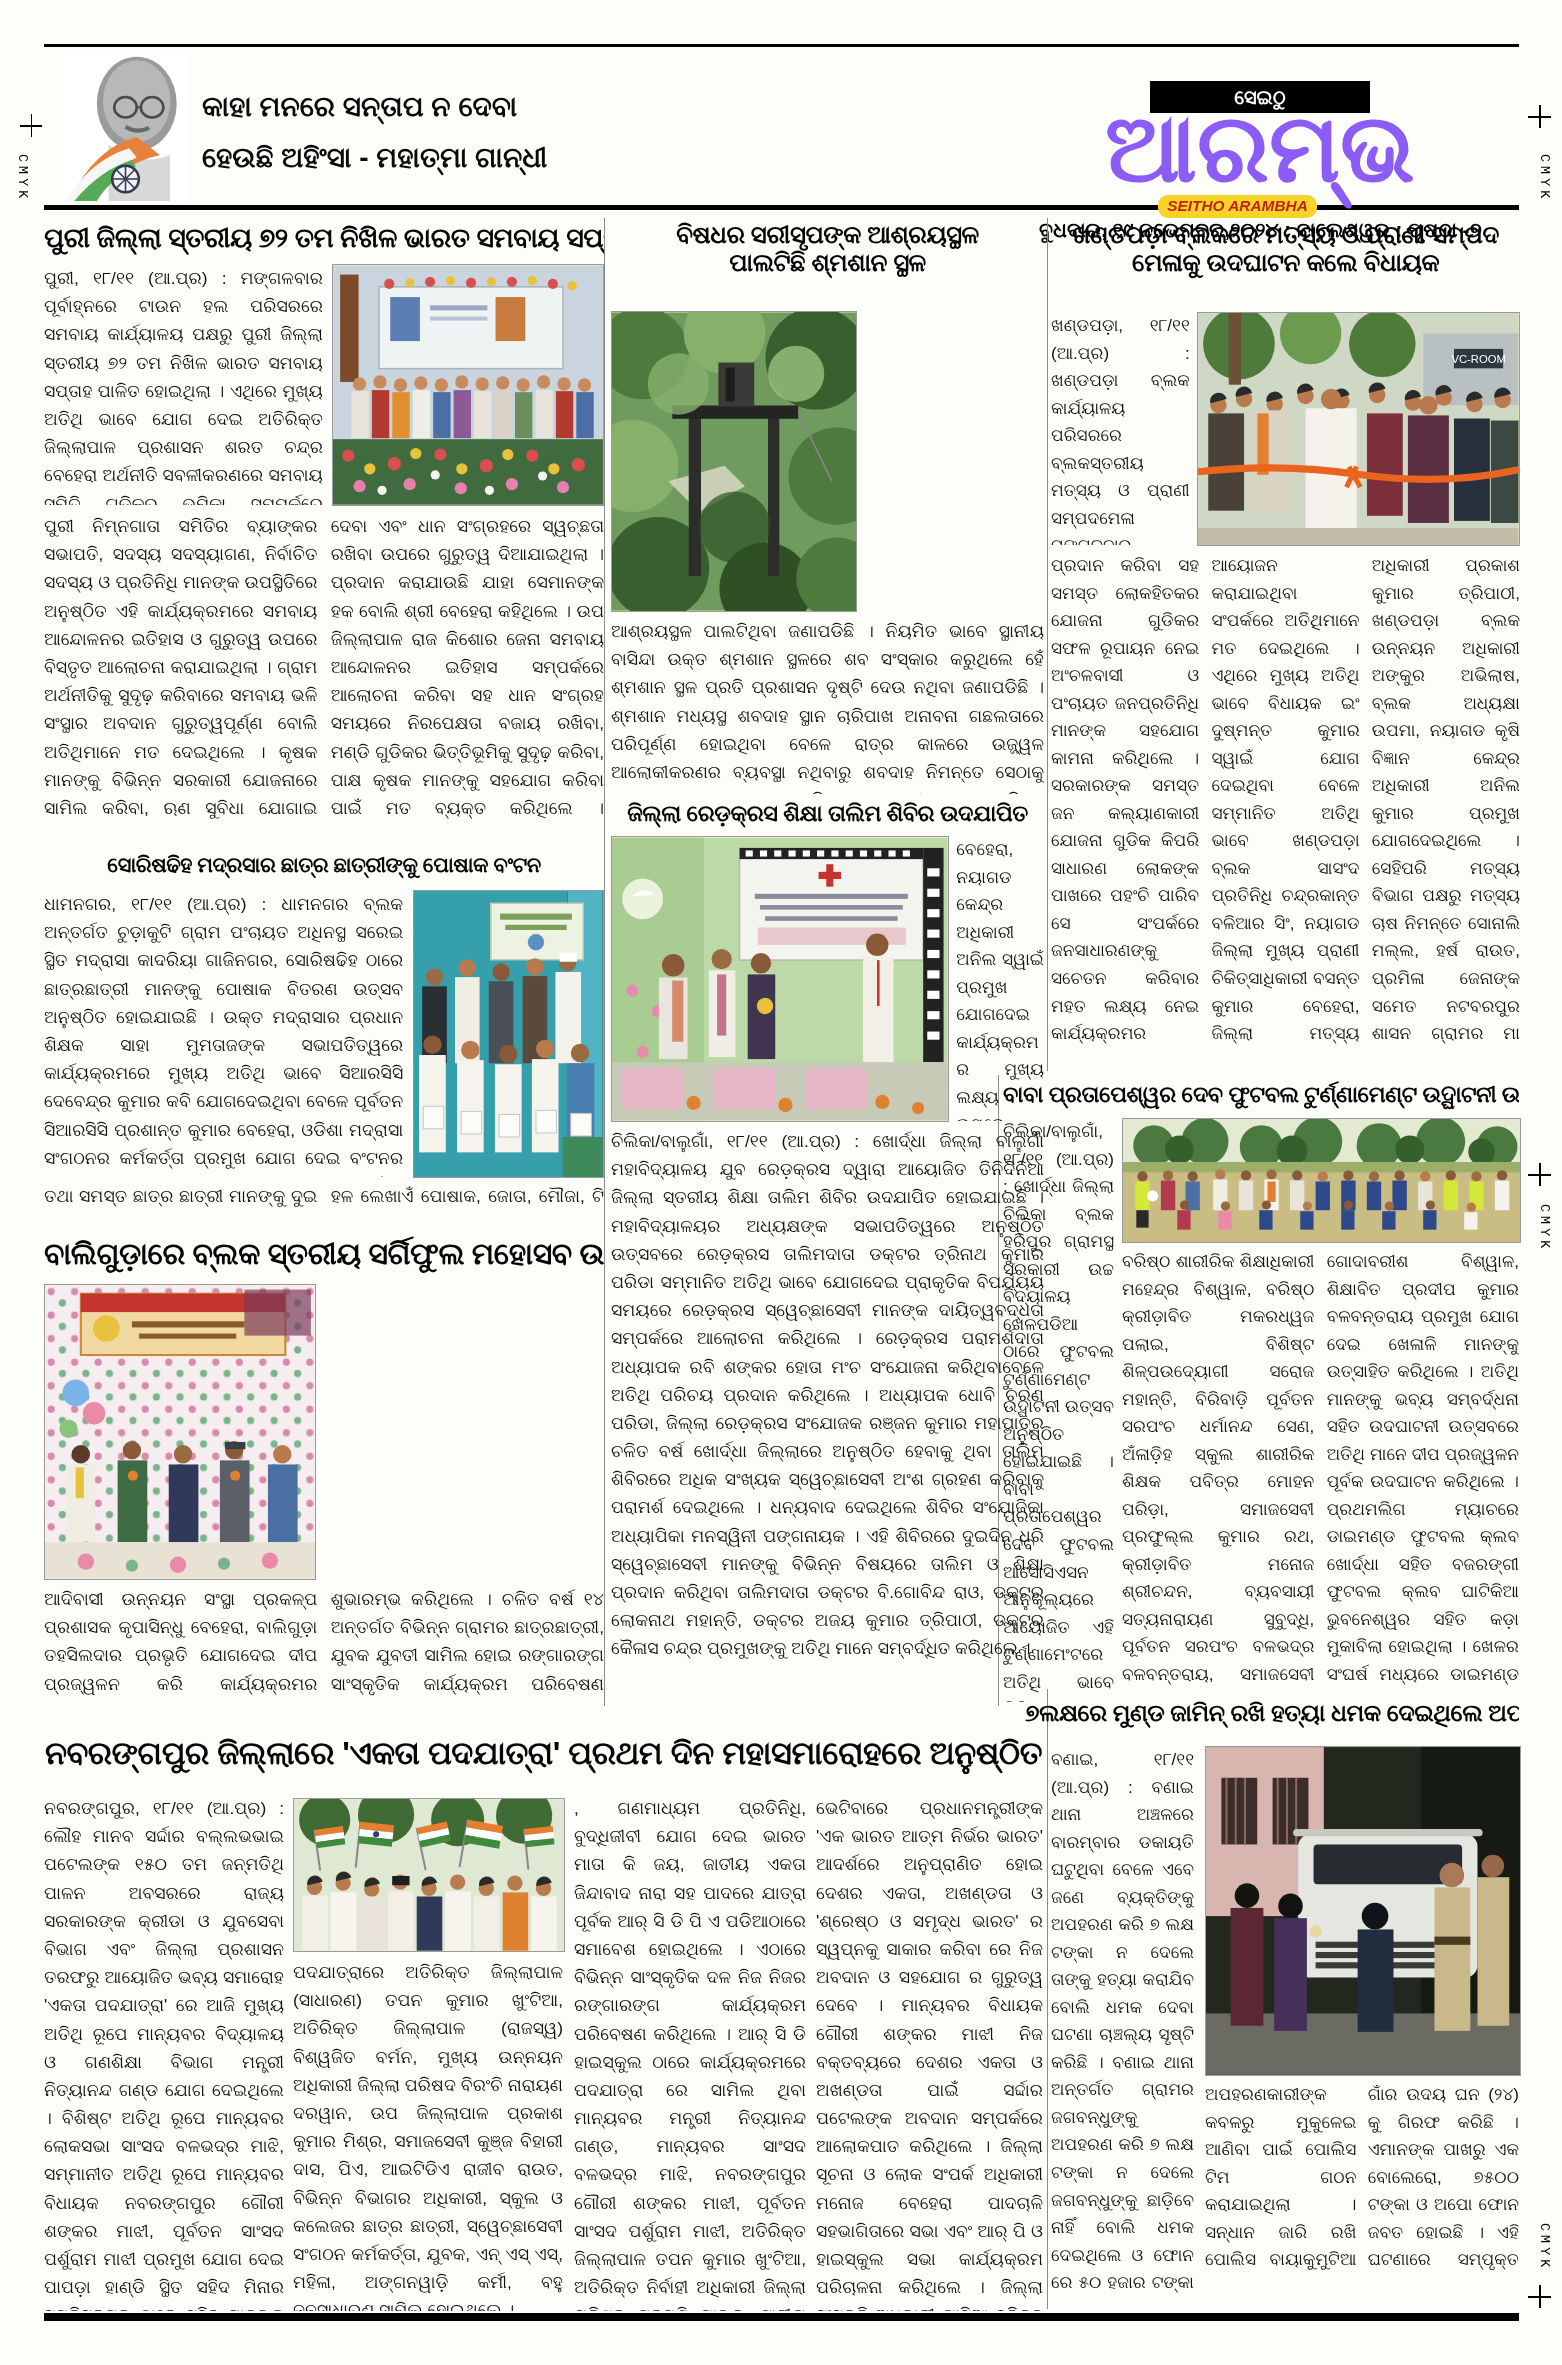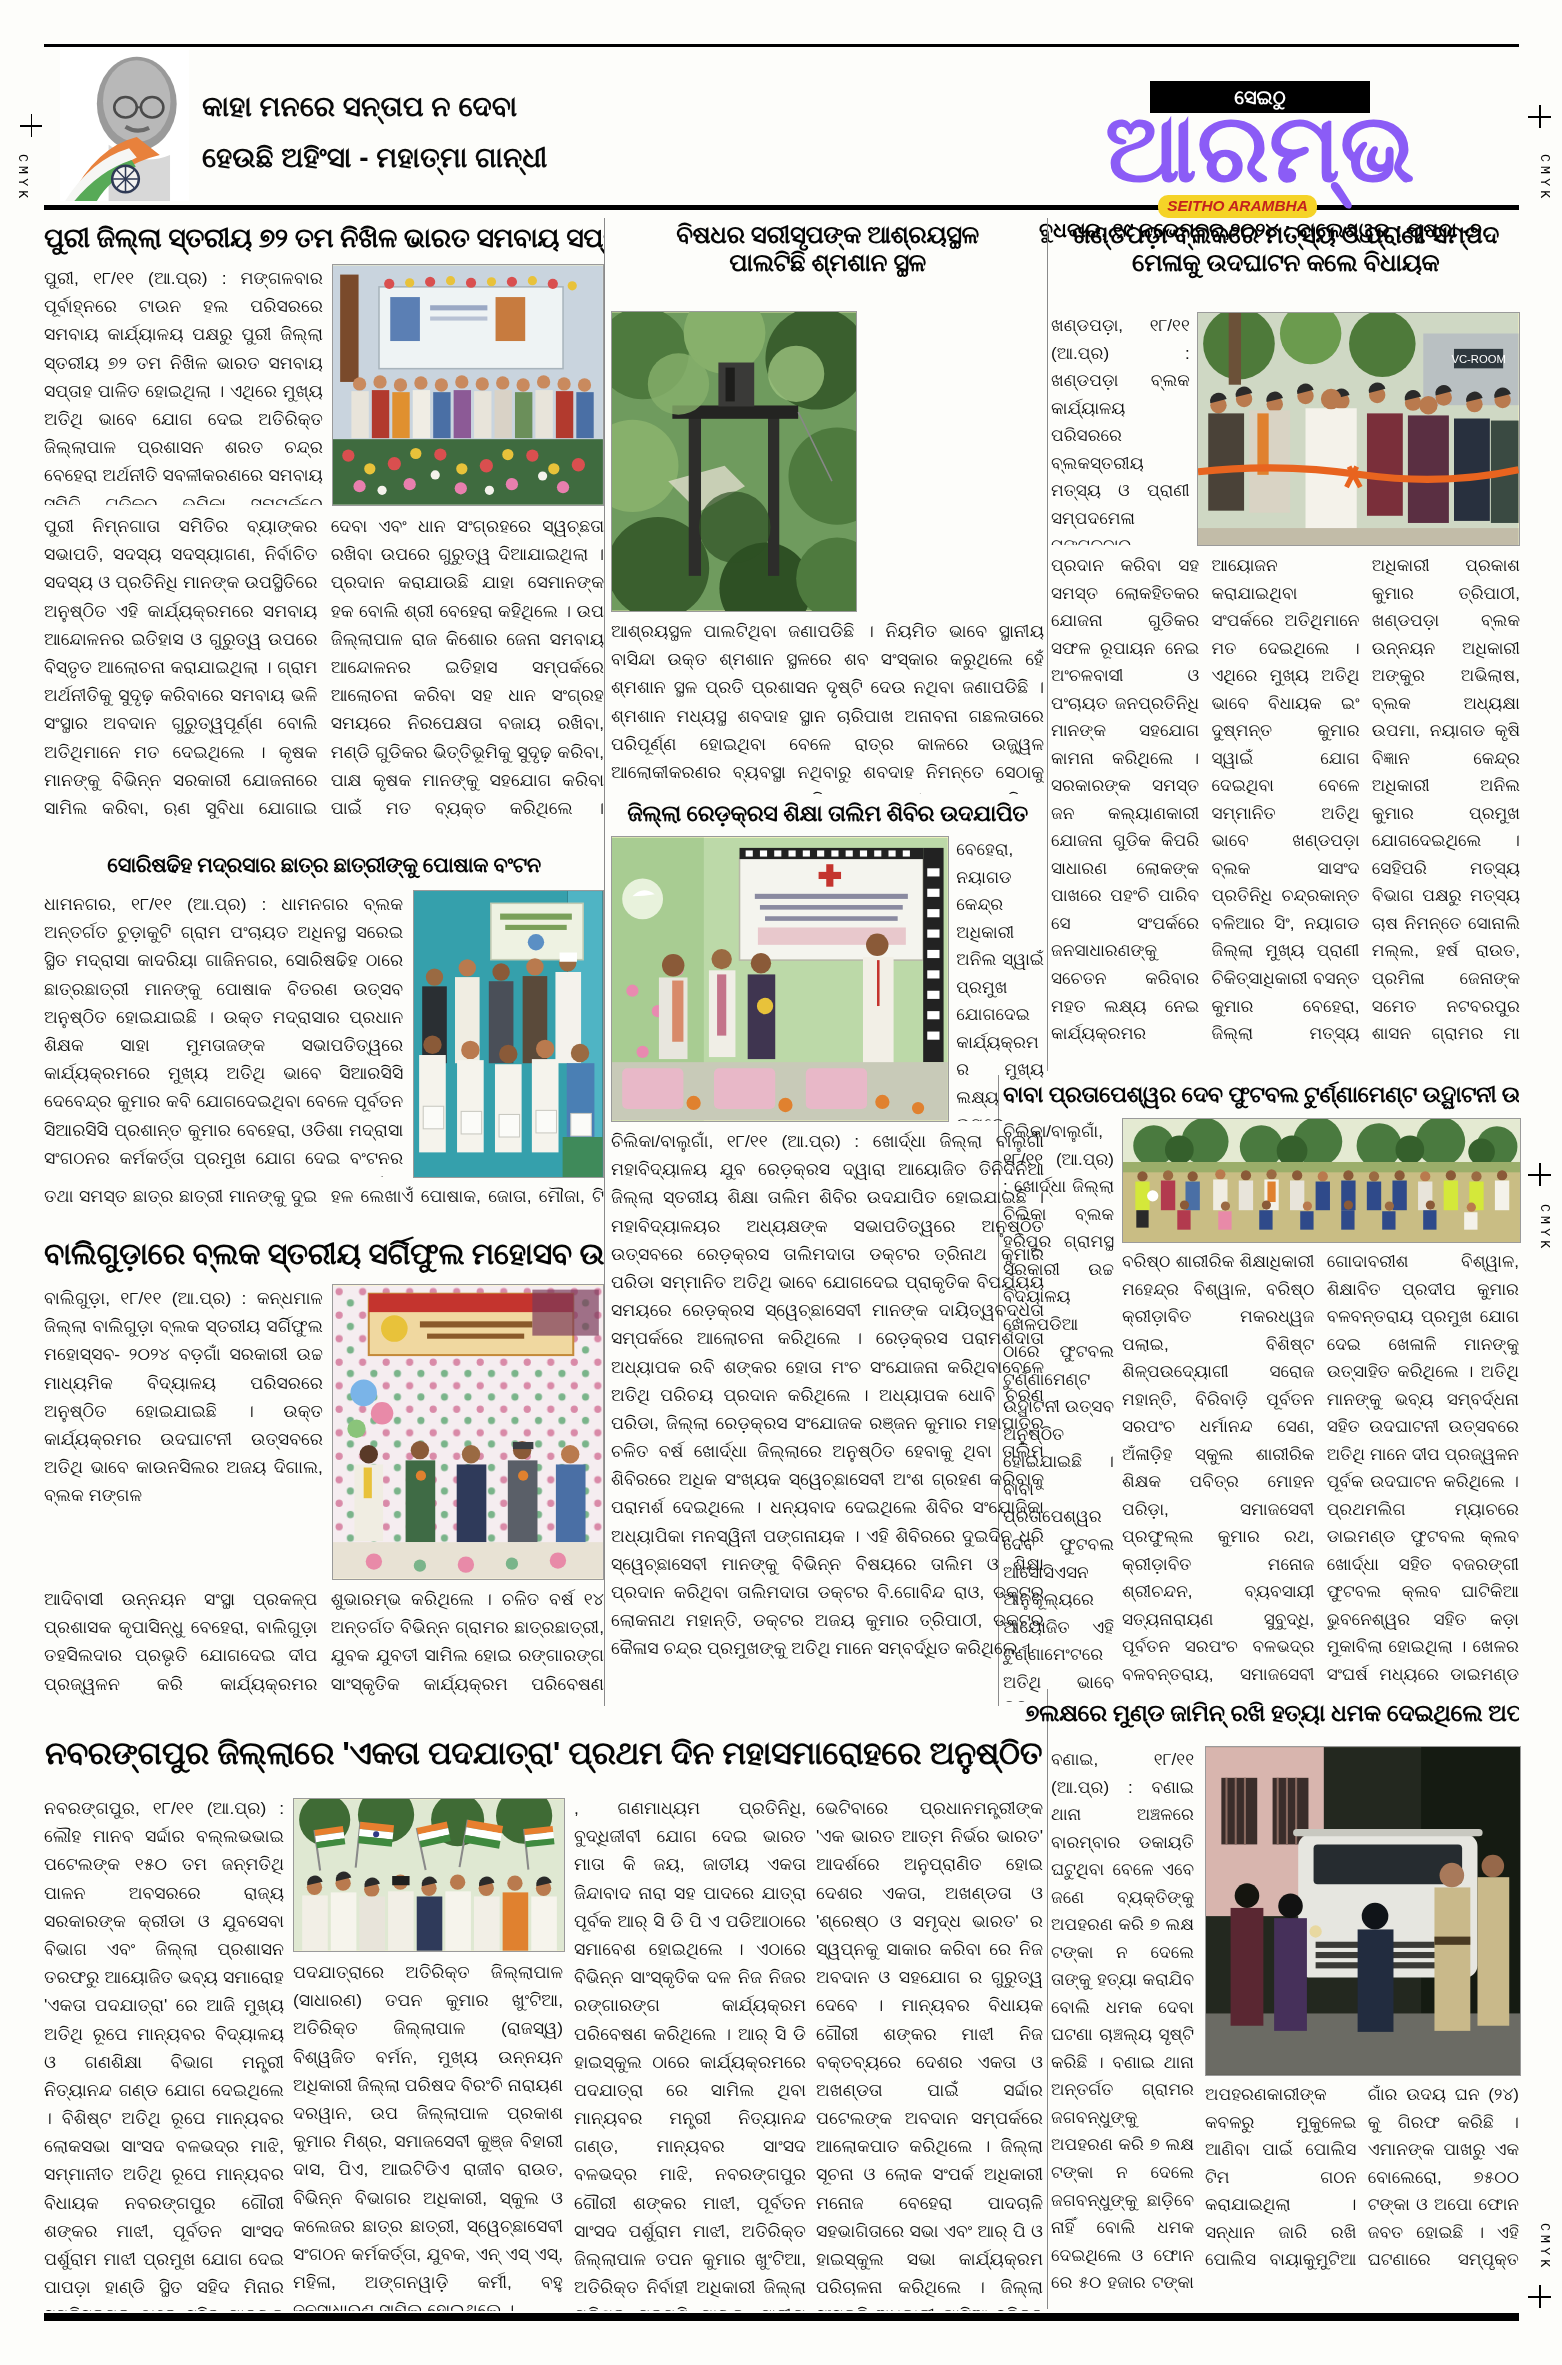--- a/index.html
+++ b/index.html
@@ -392,21 +392,20 @@
             </g>
         </g>
         <rect x="290" y="480" width="78" height="78" fill="#3f8a5a"></rect>
       </svg>
     </div>
   </div>
   <div class="bodytext cols2" style="position:absolute;left:44px;top:1182px;width:560px;height:45px;">ତଥା ସମସ୍ତ ଛାତ୍ର ଛାତ୍ରୀ ମାନଙ୍କୁ ଦୁଇ ହଳ ଲେଖାଏଁ ପୋଷାକ, ଜୋତା, ମୌଜା, ଟି ଶାର୍ଟ, ଟ୍ରାକ ପେଂଟ, ଟୋପି ଓ ଆଇ କାର୍ଡ ବଂଟନ କରିଥିଲେ । ଏହି ପୋଷାକ ବଂଟନ ଉତ୍ସବରେ ଅତିଥି ମାନଙ୍କୁ ସ୍ୱାଗତ ଅଭିଭାଷଣ ଓ ଉଦ୍ଦେଶ୍ୟ ଜ୍ଞାପନ କରିଥିବା ବେଳେ ଶେଷରେ ଧନ୍ୟବାଦ ଅର୍ପଣ କରିଥିଲେ ।</div>
 
   <div class="headline" style="left:44px;top:1230px;width:560px;font-size:30px;line-height:47px;">ବାଲିଗୁଡ଼ାରେ ବ୍ଲକ ସ୍ତରୀୟ ସର୍ଗିଫୁଲ ମହୋସବ ଉଦଯାପିତ</div>
   <div class="row" style="left:44px;top:1284px;width:560px;height:295px;">
-    <div class="bodytext" style="width:279px;height:295px;margin-right:9.2px;">ବାଲିଗୁଡ଼ା, ୧୮/୧୧ (ଆ.ପ୍ର) : କନ୍ଧମାଳ ଜିଲ୍ଲା ବାଲିଗୁଡ଼ା ବ୍ଲକ ସ୍ତରୀୟ ସର୍ଗିଫୁଲ ମହୋସ୍ସବ- ୨୦୨୪ ବଡ଼ଗାଁ ସରକାରୀ ଉଚ୍ଚ ମାଧ୍ୟମିକ ବିଦ୍ୟାଳୟ ପରିସରରେ ଅନୁଷ୍ଠିତ ହୋଇଯାଇଛି । ଉକ୍ତ କାର୍ଯ୍ୟକ୍ରମର ଉଦଘାଟନୀ ଉତ୍ସବରେ ଅତିଥି ଭାବେ କାଉନସିଲର ଅଜୟ ଦିଗାଲ, ବ୍ଲକ ମଙ୍ଗଳ</div>
     <div class="photo" style="position:relative;width:270px;height:294px;">
       <svg viewBox="0 0 528 573">
         <defs>
             <pattern id="dots" width="46" height="46" patternUnits="userSpaceOnUse">
               <rect width="46" height="46" fill="#f5edf0"></rect>
               <circle cx="12" cy="12" r="7" fill="#d98aa8"></circle>
               <circle cx="34" cy="34" r="7" fill="#7ab48a"></circle>
             </pattern>
           </defs>
         <rect width="528" height="573" fill="url(#dots)"></rect>

